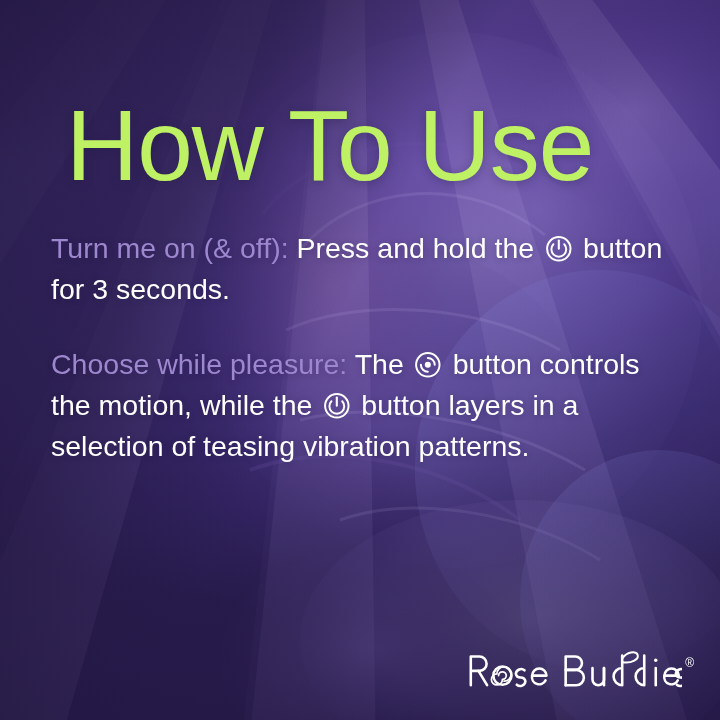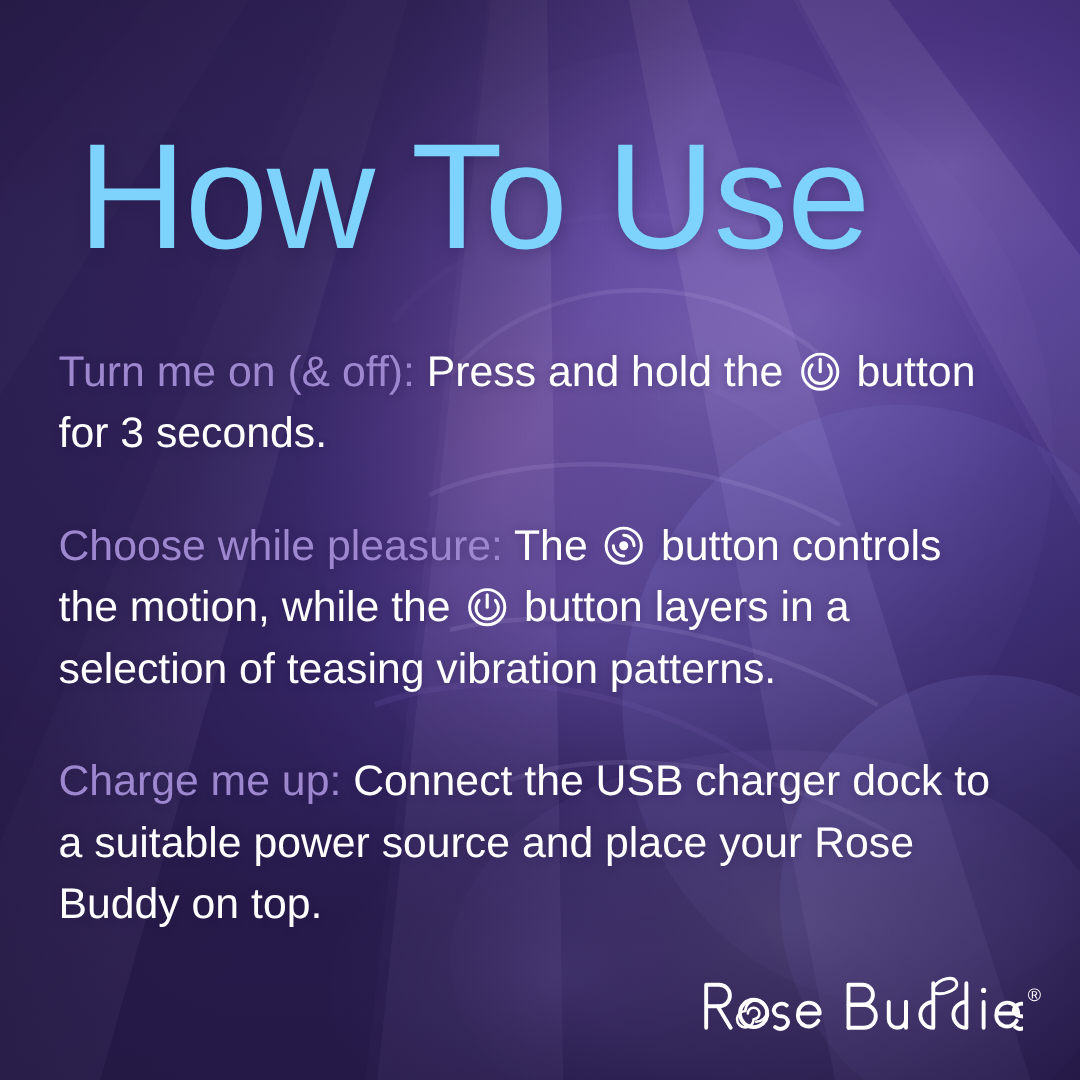--- a/index.html
+++ b/index.html
@@ -68,33 +68,33 @@
     position: relative;
     z-index: 5;
     width: 100%;
     height: 100%;
   }
 
   .page-title {
     position: absolute;
     left: 52px;
     top: 78px;
-    margin: 0;
+    margin: 14px;
     font-size: 100px;
     line-height: 1.06;
     font-weight: 400;
     letter-spacing: -1px;
-    color: #7dd3fc;
+    color: #bef264;
     text-shadow: 0 2px 10px rgba(35,22,70,.34);
     white-space: nowrap;
   }
 
   .steps {
     position: absolute;
-    left: 39px;
+    left: 51px;
     top: 228px;
     width: 624px;
   }
 
   .step {
     margin: 0 0 34px 0;
     font-size: 28.5px;
     line-height: 1.44;
     font-weight: 400;
     color: #ffffff;
@@ -256,23 +256,20 @@
               <path d="M24 12.8 A11.2 11.2 0 0 1 35.2 24" fill="none" stroke="#ffffff" stroke-width="3.2" stroke-linecap="round"></path>
               <path d="M24 35.2 A11.2 11.2 0 0 1 12.8 24" fill="none" stroke="#ffffff" stroke-width="3.2" stroke-linecap="round"></path>
               <circle cx="24" cy="24" r="4.9" fill="#ffffff"></circle>
             </svg></span><span class="step-body"> button controls the motion, while the </span><span class="inline-icon"><svg viewBox="0 0 48 48" aria-hidden="true">
               <circle cx="24" cy="24" r="19" fill="none" stroke="#ffffff" stroke-width="3.2"></circle>
               <path d="M15.2 16.6 A12 12 0 1 0 32.8 16.6" fill="none" stroke="#ffffff" stroke-width="3.2" stroke-linecap="round"></path>
               <line x1="24" y1="10.5" x2="24" y2="24" stroke="#ffffff" stroke-width="3.4" stroke-linecap="round"></line>
             </svg></span><span class="step-body"> button layers in a selection of teasing vibration patterns.</span>
       </p>
 
-      <p class="step">
-        <span class="step-label">Charge me up:</span><span class="step-body"> Connect the USB charger dock to a suitable power source and place your Rose Buddy on top.</span>
-      </p>
 
     </div>
 
     <div class="brand-logo">
       <span class="sr-only">Rose Buddies</span>
 
       <svg class="brand-mark" viewBox="0 0 452 96" aria-hidden="true">
         <g fill="none" stroke="#ffffff" stroke-width="5.4" stroke-linecap="round" stroke-linejoin="round">
 
           <path d="M10 86 L10 26 L28 26 A15 15 0 0 1 28 56 L10 56"></path>

